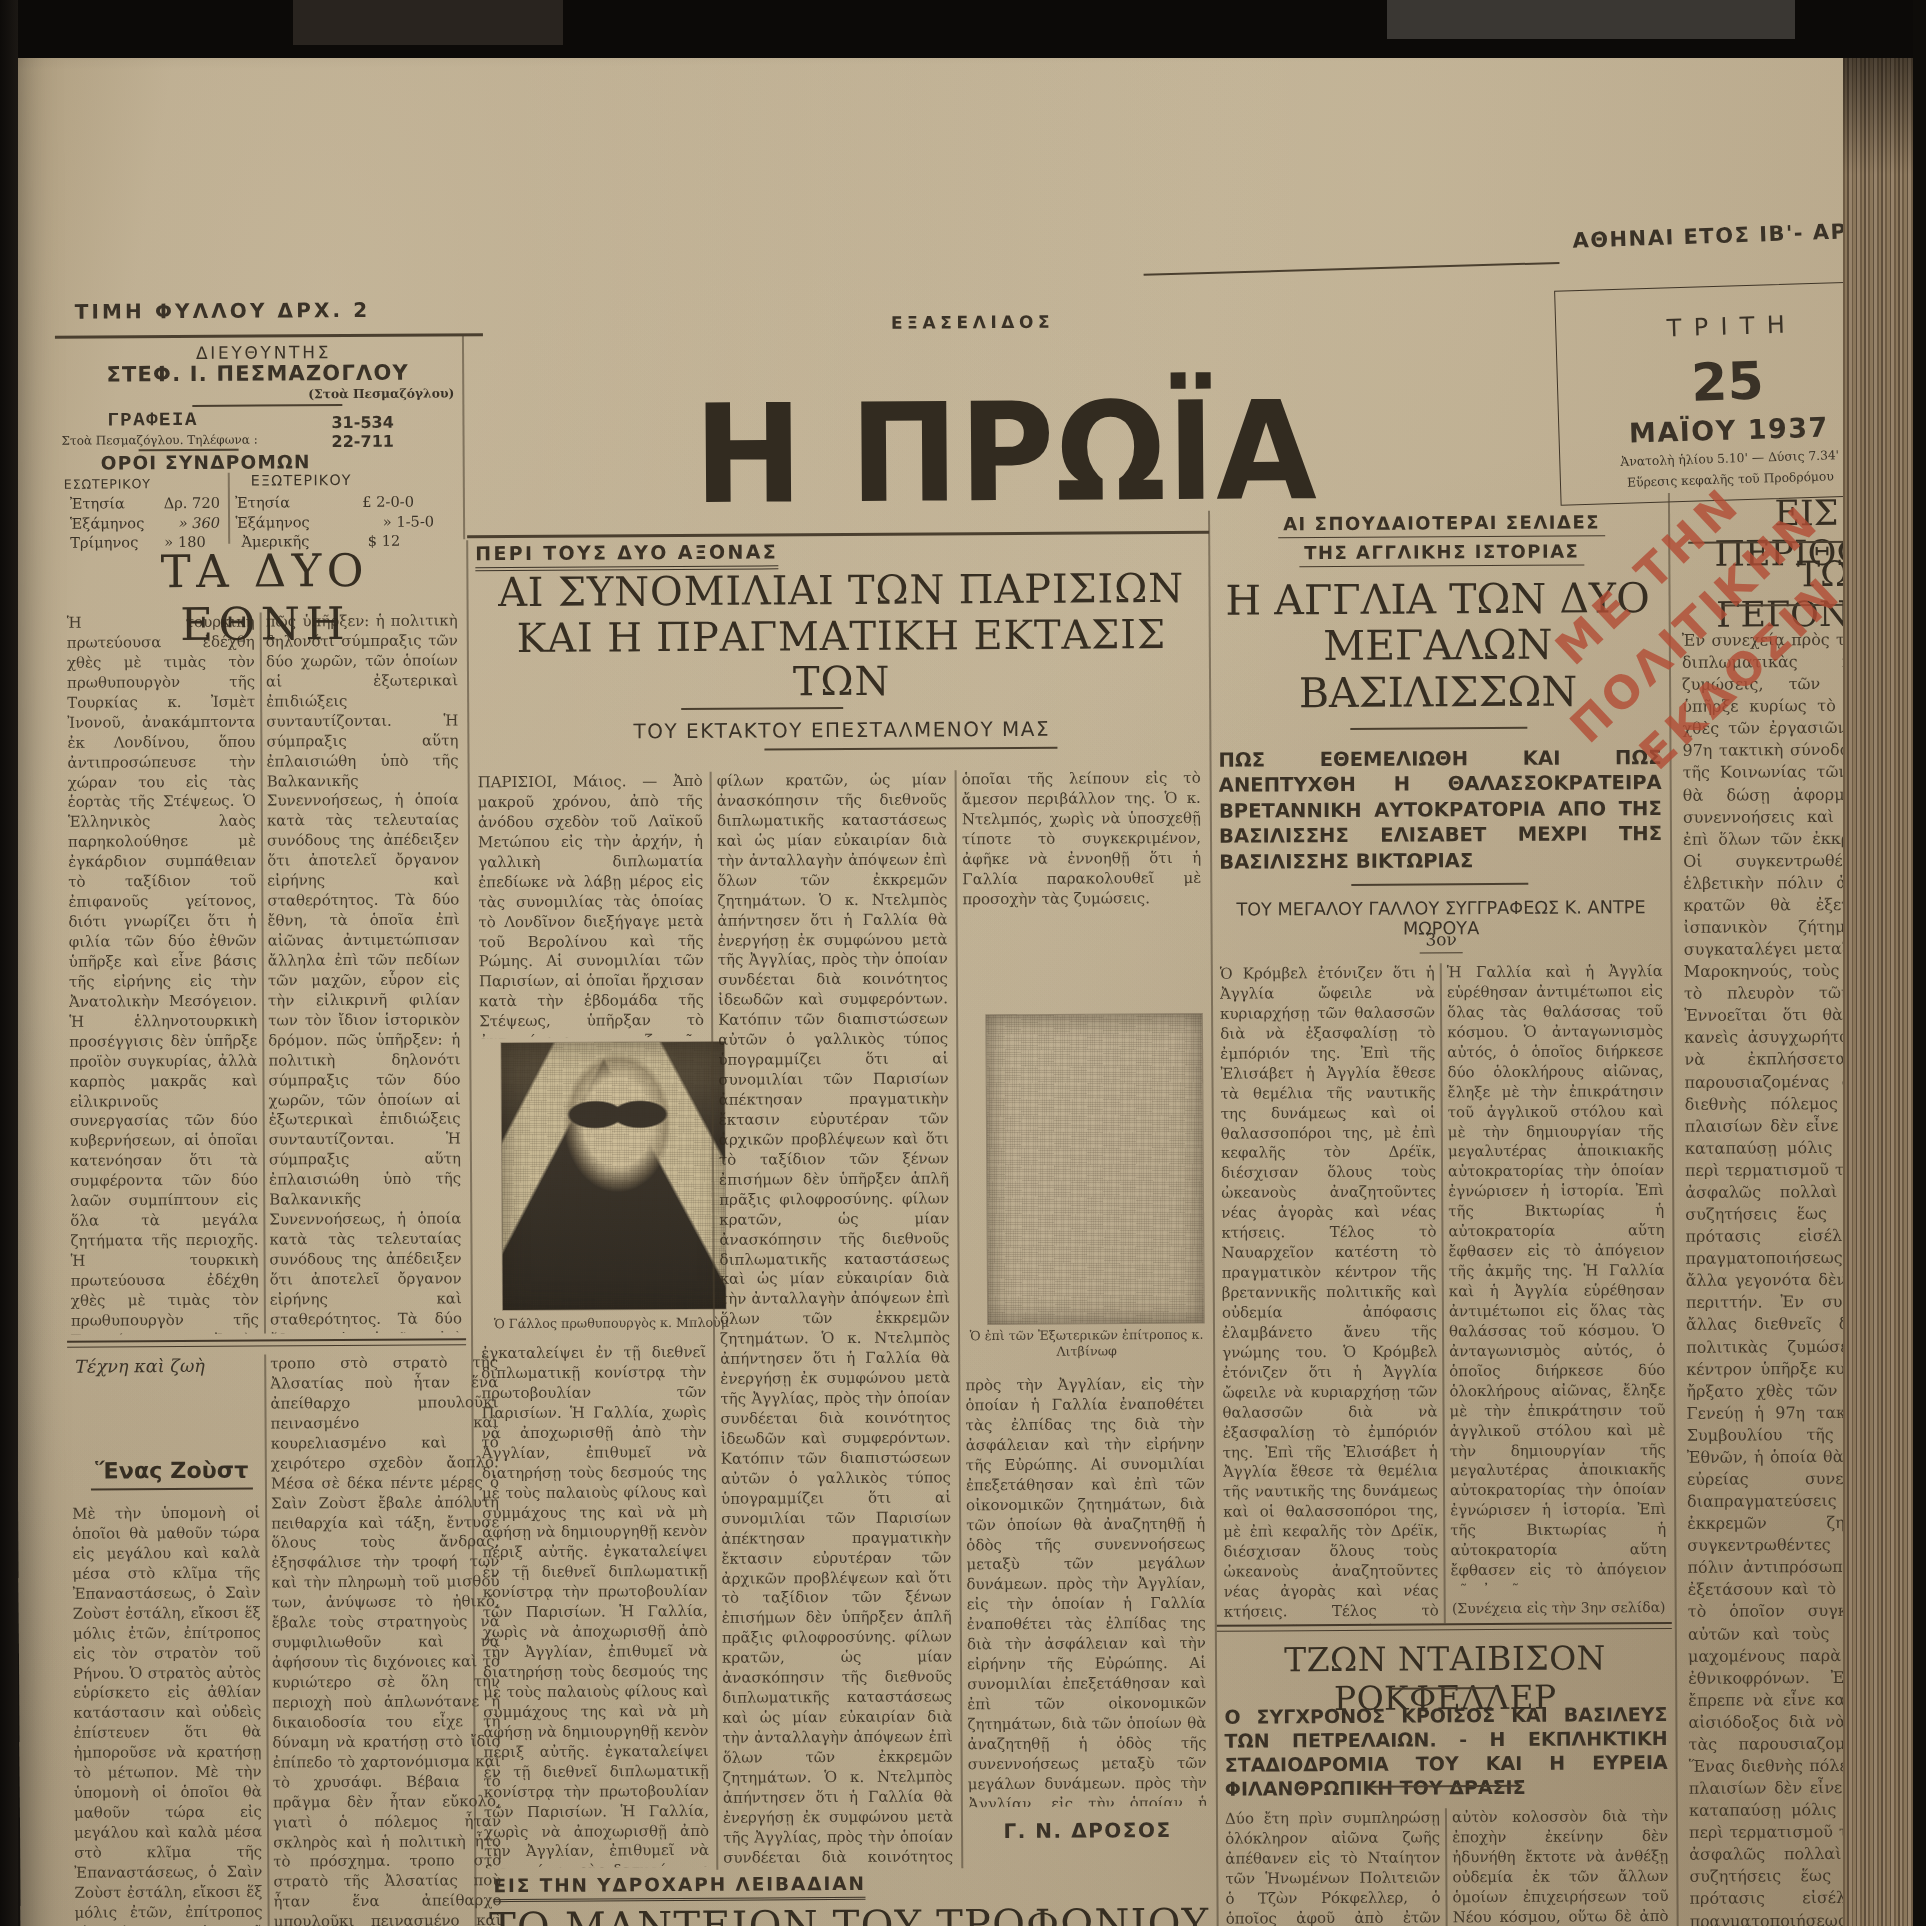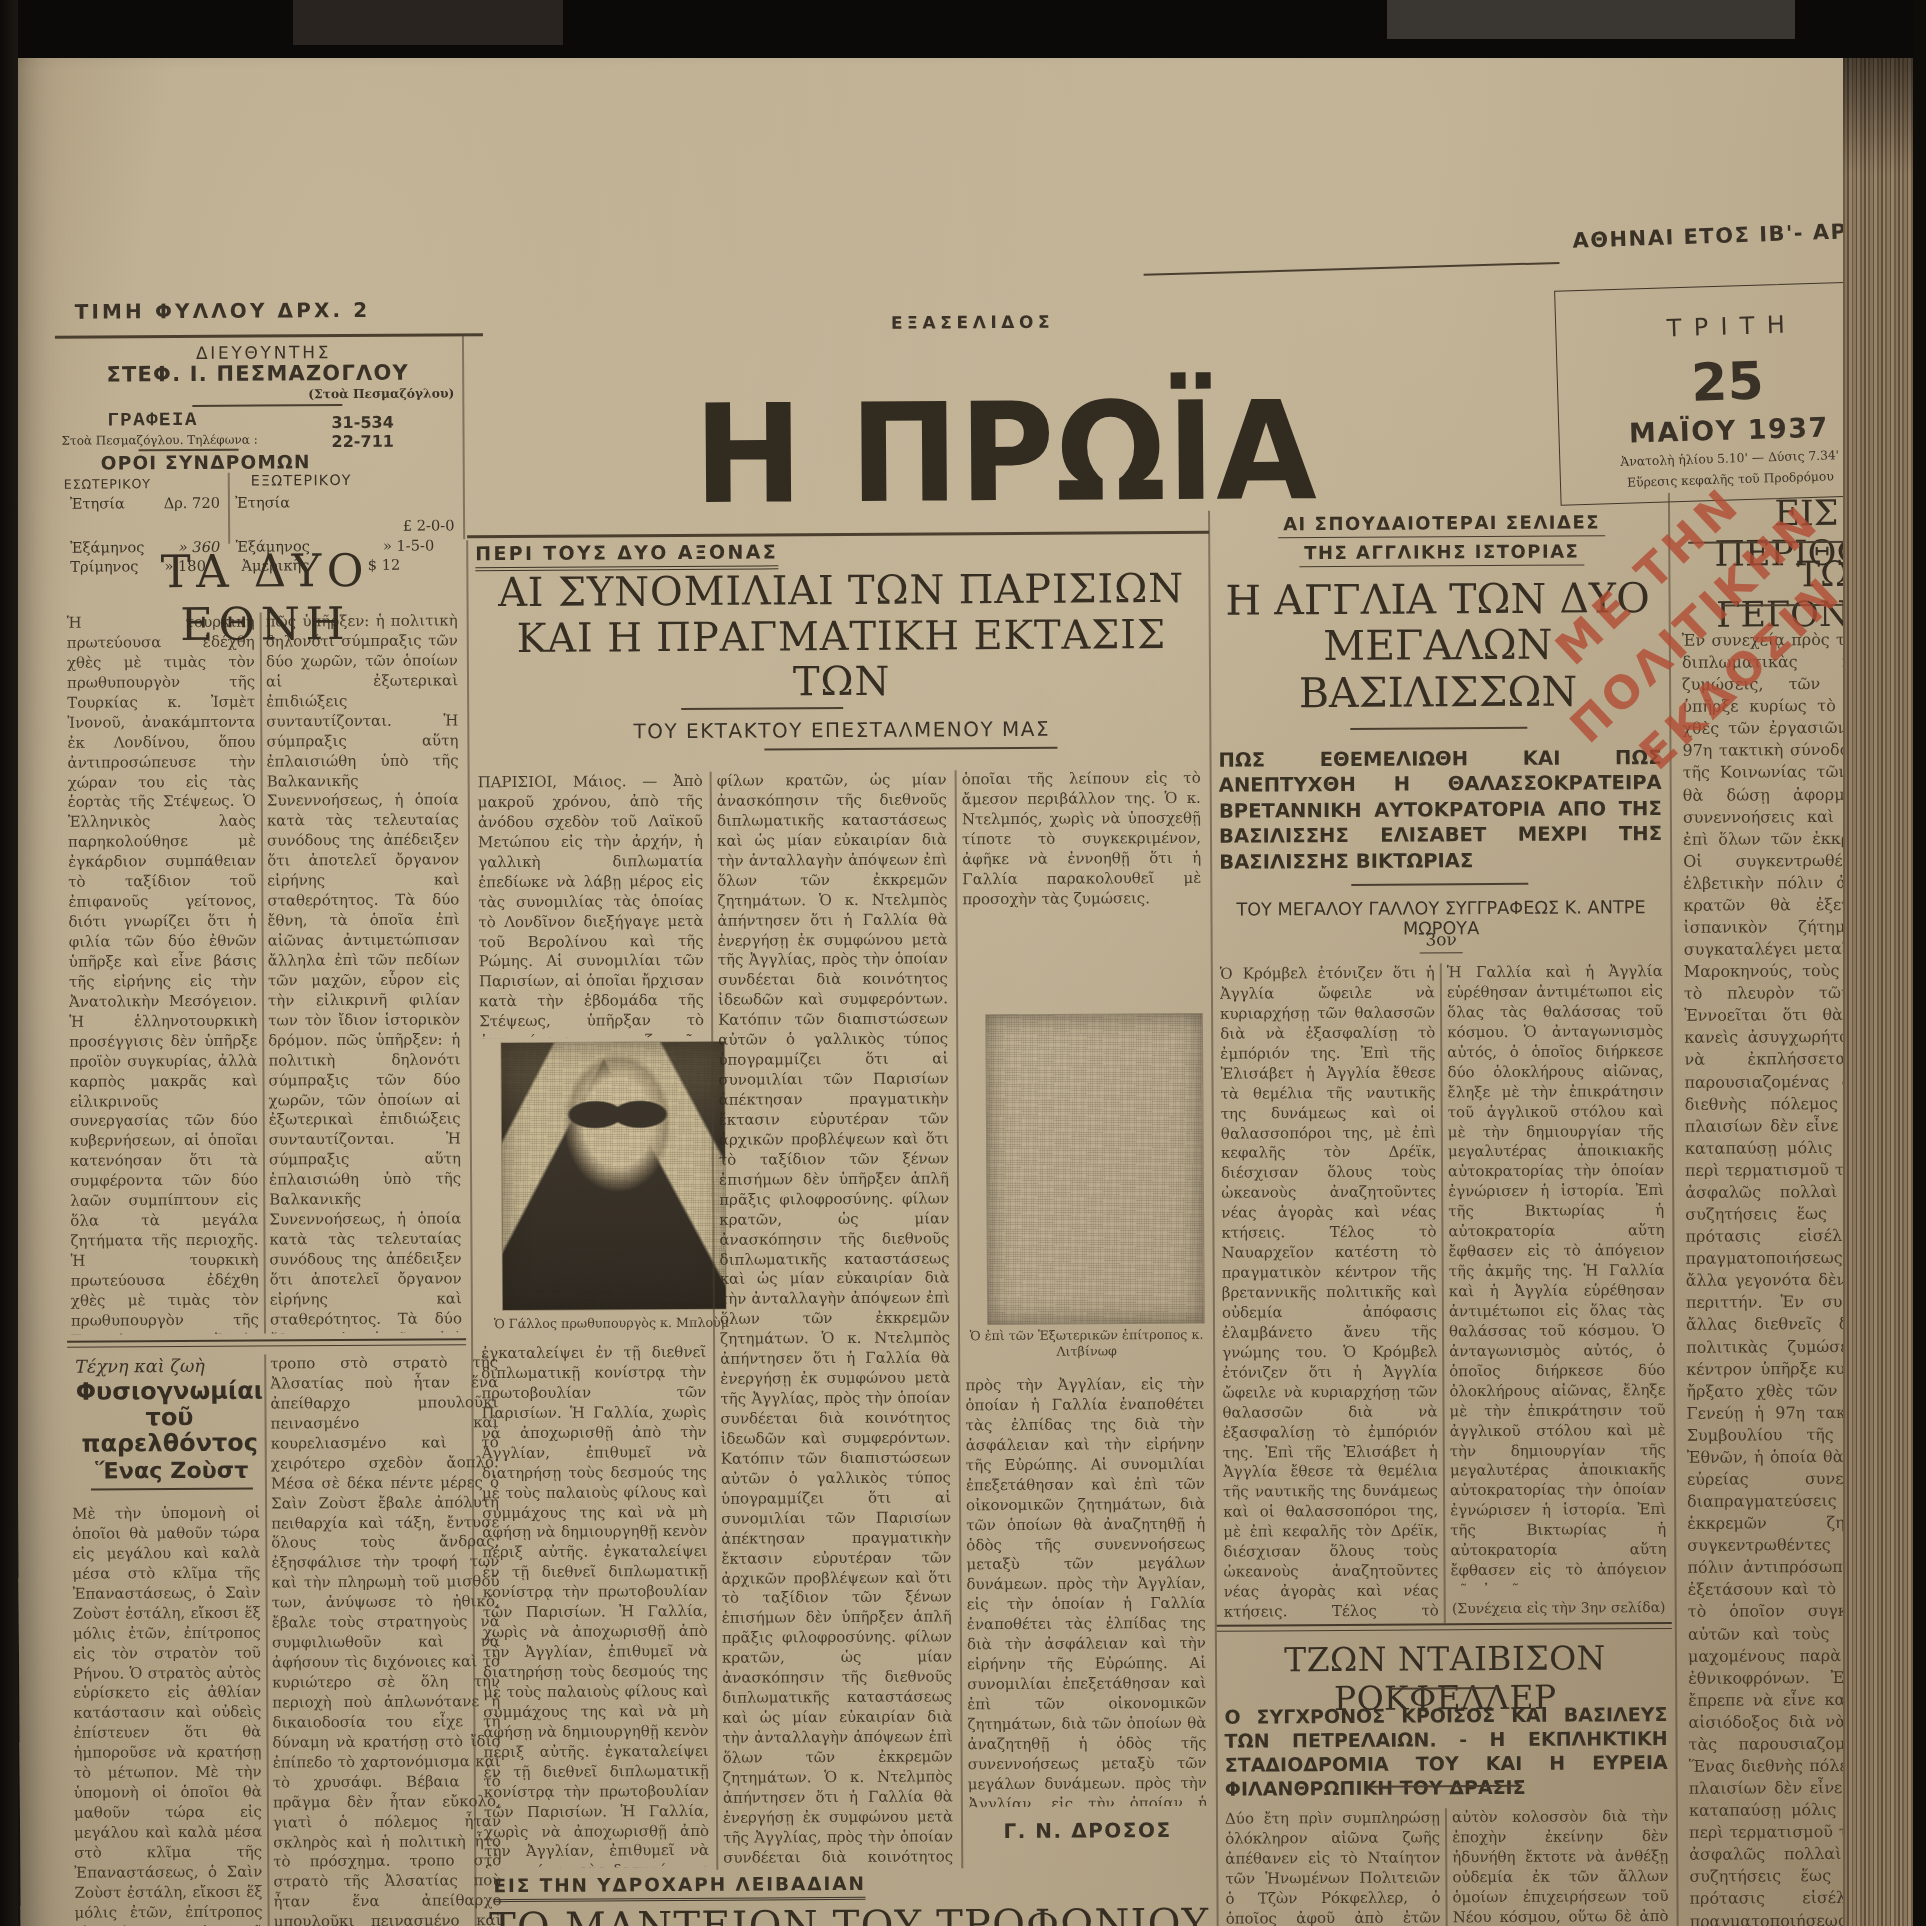--- a/index.html
+++ b/index.html
@@ -62,21 +62,21 @@
 22-711</div>
   <div class="abs rule" style="left:127px;top:444px;width:100px;height:1.5px;"></div>
   <div class="abs sans ink" style="left:89px;top:447px;font-size:18.5px;font-weight:700;letter-spacing:1.2px;">ΟΡΟΙ ΣΥΝΔΡΟΜΩΝ</div>
   <div class="abs sans ink" style="left:52px;top:471px;font-size:12.7px;letter-spacing:0.8px;">ΕΣΩΤΕΡΙΚΟΥ</div>
   <div class="abs sans ink" style="left:239px;top:468px;font-size:14.3px;letter-spacing:1.2px;">ΕΞΩΤΕΡΙΚΟΥ</div>
   <div class="abs" id="subsrows" style="left:58px;top:488px;width:389px;">
       <div class="srow">
         <span style="width: 81px; text-align: left;">Ἐτησία</span>
         <span style="width: 69px; text-align: right;">Δρ. 720</span>
         <span style="width: 127px; text-align: left; margin-left: 15.4px;">Ἐτησία</span>
-        <span style="width: 92px; text-align: right; margin-top: 24px;">£  2-0-0</span>
+        <span style="width: 92px; text-align: left;">£  2-0-0</span>
       </div>
       <div class="srow">
         <span style="width: 81px; text-align: left;">Ἑξάμηνος</span>
         <span style="width: 69px; text-align: right; font-style: italic;">»  360</span>
         <span style="width: 127px; text-align: left; margin-left: 15.4px;">Ἑξάμηνος</span>
         <span style="width: 92px; text-align: center;">»  1-5-0</span>
       </div>
       <div class="srow">
         <span style="width: 81px; text-align: left;">Τρίμηνος</span>
         <span style="width: 69px; text-align: center;">»  180</span>
@@ -108,21 +108,20 @@
     <div class="stampred" style="font-size:45px;letter-spacing:4.6px;">ΕΚΔΟΣΙΝ</div>
   </div>
 
   <div class="abs hl" style="left:58px;top:540px;width:389px;font-size:45px;letter-spacing:5.4px;">ΤΑ ΔΥΟ ΕΘΝΗ</div>
   <div class="abs bodycol fill" style="left:54px;top:608px;width:188px;height:721px;">Ἡ τουρκικὴ πρωτεύουσα ἐδέχθη χθὲς μὲ τιμὰς τὸν πρωθυπουργὸν τῆς Τουρκίας κ. Ἰσμὲτ Ἰνονοῦ, ἀνακάμπτοντα ἐκ Λονδίνου, ὅπου ἀντιπροσώπευσε τὴν χώραν του εἰς τὰς ἑορτὰς τῆς Στέψεως. Ὁ Ἑλληνικὸς λαὸς παρηκολούθησε μὲ ἐγκάρδιον συμπάθειαν τὸ ταξίδιον τοῦ ἐπιφανοῦς γείτονος, διότι γνωρίζει ὅτι ἡ φιλία τῶν δύο ἐθνῶν ὑπῆρξε καὶ εἶνε βάσις τῆς εἰρήνης εἰς τὴν Ἀνατολικὴν Μεσόγειον. Ἡ ἑλληνοτουρκικὴ προσέγγισις δὲν ὑπῆρξε προϊὸν συγκυρίας, ἀλλὰ καρπὸς μακρᾶς καὶ εἰλικρινοῦς συνεργασίας τῶν δύο κυβερνήσεων, αἱ ὁποῖαι κατενόησαν ὅτι τὰ συμφέροντα τῶν δύο λαῶν συμπίπτουν εἰς ὅλα τὰ μεγάλα ζητήματα τῆς περιοχῆς.  Ἡ τουρκικὴ πρωτεύουσα ἐδέχθη χθὲς μὲ τιμὰς τὸν πρωθυπουργὸν τῆς Τουρκίας κ. Ἰσμὲτ Ἰνονοῦ, ἀνακάμπτοντα ἐκ Λονδίνου, ὅπου ἀντιπροσώπευσε τὴν χώραν του εἰς τὰς ἑορτὰς τῆς Στέψεως. Ὁ Ἑλληνικὸς λαὸς παρηκολούθησε μὲ ἐγκάρδιον συμπάθειαν τὸ ταξίδιον τοῦ ἐπιφανοῦς γείτονος, διότι γνωρίζει ὅτι ἡ φιλία τῶν δύο ἐθνῶν ὑπῆρξε καὶ εἶνε βάσις τῆς εἰρήνης εἰς τὴν Ἀνατολικὴν Μεσόγειον. Ἡ ἑλληνοτουρκικὴ προσέγγισις δὲν ὑπῆρξε προϊὸν συγκυρίας, ἀλλὰ καρπὸς μακρᾶς καὶ εἰλικρινοῦς συνεργασίας τῶν δύο κυβερνήσεων, αἱ ὁποῖαι κατενόησαν ὅτι τὰ συμφέροντα τῶν δύο λαῶν συμπίπτουν εἰς ὅλα τὰ μεγάλα ζητήματα τῆς περιοχῆς.</div>
   <div class="abs vrule" style="left:247px;top:608px;height:721px;"></div>
   <div class="abs bodycol fill" style="left:253px;top:608px;width:192px;height:721px;">πῶς ὑπῆρξεν: ἡ πολιτικὴ δηλονότι σύμπραξις τῶν δύο χωρῶν, τῶν ὁποίων αἱ ἐξωτερικαὶ ἐπιδιώξεις συνταυτίζονται. Ἡ σύμπραξις αὕτη ἐπλαισιώθη ὑπὸ τῆς Βαλκανικῆς Συνεννοήσεως, ἡ ὁποία κατὰ τὰς τελευταίας συνόδους της ἀπέδειξεν ὅτι ἀποτελεῖ ὄργανον εἰρήνης καὶ σταθερότητος. Τὰ δύο ἔθνη, τὰ ὁποῖα ἐπὶ αἰῶνας ἀντιμετώπισαν ἄλληλα ἐπὶ τῶν πεδίων τῶν μαχῶν, εὗρον εἰς τὴν εἰλικρινῆ φιλίαν των τὸν ἴδιον ἱστορικὸν δρόμον.  πῶς ὑπῆρξεν: ἡ πολιτικὴ δηλονότι σύμπραξις τῶν δύο χωρῶν, τῶν ὁποίων αἱ ἐξωτερικαὶ ἐπιδιώξεις συνταυτίζονται. Ἡ σύμπραξις αὕτη ἐπλαισιώθη ὑπὸ τῆς Βαλκανικῆς Συνεννοήσεως, ἡ ὁποία κατὰ τὰς τελευταίας συνόδους της ἀπέδειξεν ὅτι ἀποτελεῖ ὄργανον εἰρήνης καὶ σταθερότητος. Τὰ δύο ἔθνη, τὰ ὁποῖα ἐπὶ αἰῶνας ἀντιμετώπισαν ἄλληλα ἐπὶ τῶν πεδίων τῶν μαχῶν, εὗρον εἰς τὴν εἰλικρινῆ φιλίαν των τὸν ἴδιον ἱστορικὸν δρόμον.</div>
   <div class="abs dblrule" style="left:50px;top:1335px;width:399px;"></div>
 
   <div class="abs serif ink" style="left:58px;top:1351px;font-size:17.7px;font-style:italic;">Τέχνη καὶ ζωὴ</div>
-  <div class="abs sans" style="left:52px;top:1374px;width:200px;text-align:center;font-size:24px;font-weight:700;line-height:1.08;color:#362e22;">Φυσιογνωμίαι τοῦ παρελθόντος</div>
   <div class="abs sans" style="left:73px;top:1452px;width:162px;text-align:center;font-size:22.3px;font-weight:700;color:#362e22;border-bottom:2.3px solid #43382a;padding-bottom:4.6px;">Ἕνας Ζοὺστ</div>
   <div class="abs bodycol fill" style="left:54px;top:1499px;width:188px;height:863px;">Μὲ τὴν ὑπομονὴ οἱ ὁποῖοι θὰ μαθοῦν τώρα εἰς μεγάλου καὶ καλὰ μέσα στὸ κλῖμα τῆς Ἐπαναστάσεως, ὁ Σαὶν Ζοὺστ ἐστάλη, εἴκοσι ἕξ μόλις ἐτῶν, ἐπίτροπος εἰς τὸν στρατὸν τοῦ Ρήνου. Ὁ στρατὸς αὐτὸς εὑρίσκετο εἰς ἀθλίαν κατάστασιν καὶ οὐδεὶς ἐπίστευεν ὅτι θὰ ἠμποροῦσε νὰ κρατήσῃ τὸ μέτωπον.  Μὲ τὴν ὑπομονὴ οἱ ὁποῖοι θὰ μαθοῦν τώρα εἰς μεγάλου καὶ καλὰ μέσα στὸ κλῖμα τῆς Ἐπαναστάσεως, ὁ Σαὶν Ζοὺστ ἐστάλη, εἴκοσι ἕξ μόλις ἐτῶν, ἐπίτροπος εἰς τὸν στρατὸν τοῦ Ρήνου. Ὁ στρατὸς αὐτὸς εὑρίσκετο εἰς ἀθλίαν κατάστασιν καὶ οὐδεὶς ἐπίστευεν ὅτι θὰ ἠμποροῦσε νὰ κρατήσῃ τὸ μέτωπον.  Μὲ τὴν ὑπομονὴ οἱ ὁποῖοι θὰ μαθοῦν τώρα εἰς μεγάλου καὶ καλὰ μέσα στὸ κλῖμα τῆς Ἐπαναστάσεως, ὁ Σαὶν Ζοὺστ ἐστάλη, εἴκοσι ἕξ μόλις ἐτῶν, ἐπίτροπος εἰς τὸν στρατὸν τοῦ Ρήνου. Ὁ στρατὸς αὐτὸς εὑρίσκετο εἰς ἀθλίαν κατάστασιν καὶ οὐδεὶς ἐπίστευεν ὅτι θὰ ἠμποροῦσε νὰ κρατήσῃ τὸ μέτωπον.  Μὲ τὴν ὑπομονὴ οἱ ὁποῖοι θὰ μαθοῦν τώρα εἰς μεγάλου καὶ καλὰ μέσα στὸ κλῖμα τῆς Ἐπαναστάσεως, ὁ Σαὶν Ζοὺστ ἐστάλη, εἴκοσι ἕξ μόλις ἐτῶν, ἐπίτροπος εἰς τὸν στρατὸν τοῦ Ρήνου. Ὁ στρατὸς αὐτὸς εὑρίσκετο εἰς ἀθλίαν κατάστασιν καὶ οὐδεὶς ἐπίστευεν ὅτι θὰ ἠμποροῦσε νὰ κρατήσῃ τὸ μέτωπον.</div>
   <div class="abs vrule" style="left:247px;top:1350px;height:1017px;"></div>
   <div class="abs bodycol fill" style="left:253px;top:1350px;width:228px;height:1017px;">τροπο στὸ στρατὸ τῆς Ἀλσατίας ποὺ ἦταν ἕνα ἀπείθαρχο μπουλοῦκι πεινασμένο καὶ κουρελιασμένο καὶ τὸ χειρότερο σχεδὸν ἄοπλο. Μέσα σὲ δέκα πέντε μέρες ὁ Σαὶν Ζοὺστ ἔβαλε ἀπόλυτη πειθαρχία καὶ τάξη, ἔντυσε ὅλους τοὺς ἄνδρας, ἐξησφάλισε τὴν τροφή των καὶ τὴν πληρωμὴ τοῦ μισθοῦ των, ἀνύψωσε τὸ ἠθικό, ἔβαλε τοὺς στρατηγοὺς νὰ συμφιλιωθοῦν καὶ νὰ ἀφήσουν τὶς διχόνοιες καὶ τὸ κυριώτερο σὲ ὅλη τὴν περιοχὴ ποὺ ἁπλωνότανε ἡ δικαιοδοσία του εἶχε τὴ δύναμη νὰ κρατήσῃ στὸ ἴδιο ἐπίπεδο τὸ χαρτονόμισμα καὶ τὸ χρυσάφι. Βέβαια τὸ πρᾶγμα δὲν ἦταν εὔκολο, γιατὶ ὁ πόλεμος ἦταν σκληρὸς καὶ ἡ πολιτικὴ ἦτο τὸ πρόσχημα.  τροπο στὸ στρατὸ τῆς Ἀλσατίας ποὺ ἦταν ἕνα ἀπείθαρχο μπουλοῦκι πεινασμένο καὶ κουρελιασμένο καὶ τὸ χειρότερο σχεδὸν ἄοπλο. Μέσα σὲ δέκα πέντε μέρες ὁ Σαὶν Ζοὺστ ἔβαλε ἀπόλυτη πειθαρχία καὶ τάξη, ἔντυσε ὅλους τοὺς ἄνδρας, ἐξησφάλισε τὴν τροφή των καὶ τὴν πληρωμὴ τοῦ μισθοῦ των, ἀνύψωσε τὸ ἠθικό, ἔβαλε τοὺς στρατηγοὺς νὰ συμφιλιωθοῦν καὶ νὰ ἀφήσουν τὶς διχόνοιες καὶ τὸ κυριώτερο σὲ ὅλη τὴν περιοχὴ ποὺ ἁπλωνότανε ἡ δικαιοδοσία του εἶχε τὴ δύναμη νὰ κρατήσῃ στὸ ἴδιο ἐπίπεδο τὸ χαρτονόμισμα καὶ τὸ χρυσάφι. Βέβαια τὸ πρᾶγμα δὲν ἦταν εὔκολο, γιατὶ ὁ πόλεμος ἦταν σκληρὸς καὶ ἡ πολιτικὴ ἦτο τὸ πρόσχημα.</div>
 
   <div class="abs vrule" style="left:454px;top:537px;height:2358px;"></div>
   <div class="abs vrule" style="left:1196px;top:512px;height:2386px;"></div>
   <div class="abs vrule" style="left:1656px;top:497px;height:2404px;"></div>
 
   <div class="abs kick" style="left:463px;top:539px;font-size:19px;letter-spacing:2.3px;border-bottom:4.6px double #3a3227;padding-bottom:3.1px;">ΠΕΡΙ ΤΟΥΣ ΔΥΟ ΑΞΟΝΑΣ</div>

